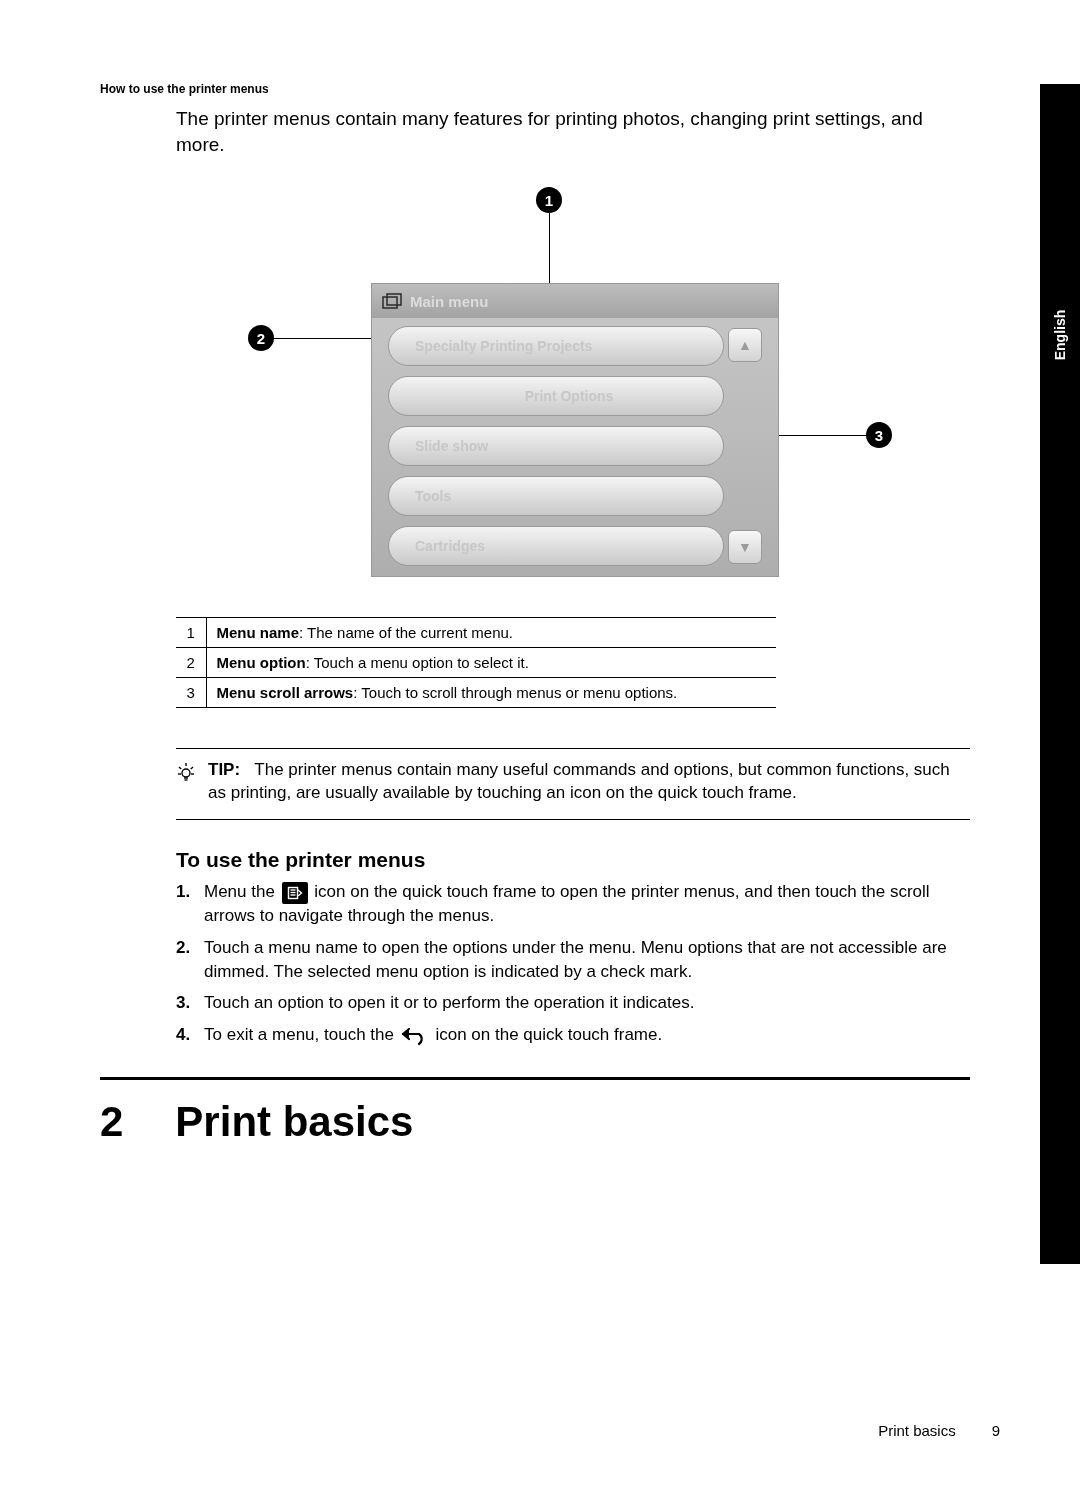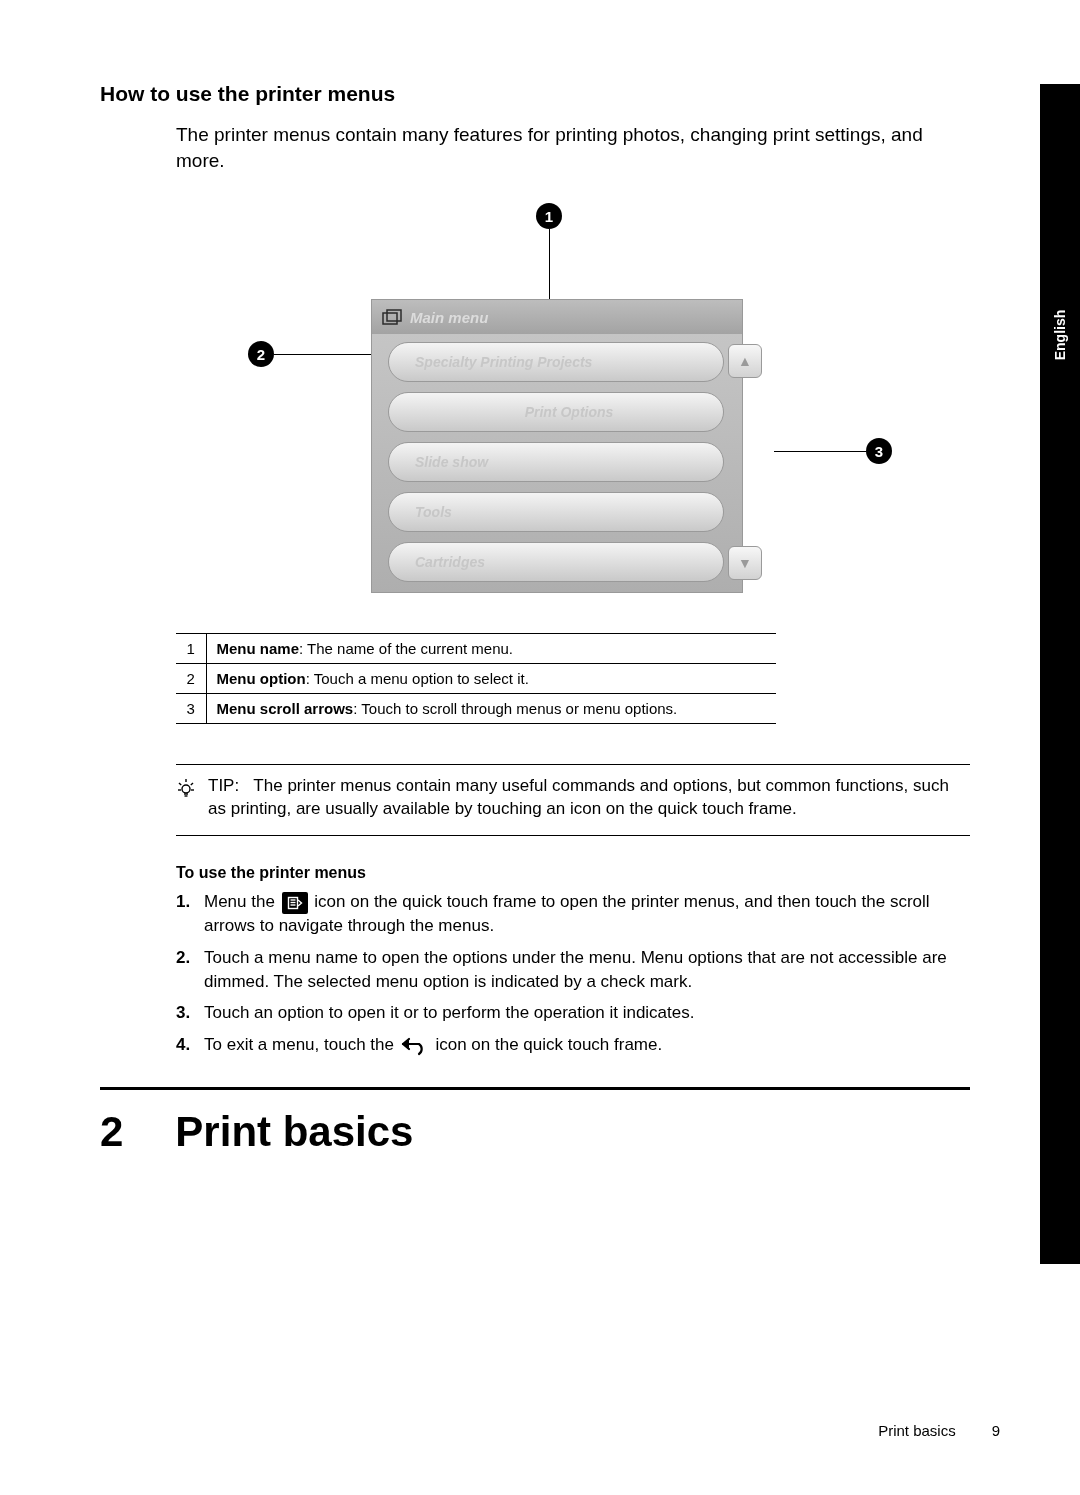--- a/index.html
+++ b/index.html
@@ -2,41 +2,41 @@
 <html><head>
 <meta charset="utf-8">
 <style>
   * { box-sizing: border-box; margin: 0; padding: 0; }
   html, body { width: 1080px; height: 1495px; background: #fff; font-family: Arial, Helvetica, sans-serif; color: #000; }
   .page { position: relative; width: 1080px; height: 1495px; }
   .black-bar { position: absolute; right: 0; top: 84px; width: 40px; height: 1180px; background: #000; }
   .language-tab { position: absolute; right: 0; top: 300px; width: 40px; height: 70px; background: #000; color: #fff; font-size: 14px; font-weight: bold; display: flex; align-items: center; justify-content: center; }
   .language-tab span { transform: rotate(-90deg); white-space: nowrap; }
   .content { position: absolute; left: 100px; top: 82px; width: 870px; }
-  .heading-1 { font-size: 21px; font-weight: bold; margin-bottom: 16px; }
+  .heading-1 { font-size: 12px; font-weight: bold; margin-bottom: 10px; }
   .intro-para { margin-left: 76px; font-size: 19px; line-height: 1.35; }
   .figure-wrap { margin-left: 76px; margin-top: 30px; position: relative; height: 420px; }
   .callout-circle { position: absolute; width: 26px; height: 26px; border-radius: 50%; background: #000; color: #fff; font-size: 15px; font-weight: bold; display: flex; align-items: center; justify-content: center; }
   .callout-line { position: absolute; background: #000; }
-  .screen { position: absolute; left: 195px; top: 96px; width: 372px; height: 294px; background: linear-gradient(#c8c8c8, #aeaeae); border: 1px solid #999; font-style: italic; }
+  .screen { position: absolute; left: 195px; top: 96px; width: 408px; height: 294px; background: linear-gradient(#c8c8c8, #aeaeae); border: 1px solid #999; }
   .screen-header { height: 34px; background: linear-gradient(#bdbdbd, #a3a3a3); display: flex; align-items: center; padding-left: 10px; gap: 8px; }
   .screen-header-icon svg { display: block; }
   .screen-title { color: #dcdcdc; font-size: 15px; font-weight: bold; }
   .screen-body { position: relative; }
   .menu-btn { position: absolute; left: 16px; width: 336px; height: 40px; border-radius: 20px; background: linear-gradient(#f4f4f4, #c9c9c9); border: 1px solid #9a9a9a; display: flex; align-items: center; padding-left: 26px; color: #c7c7c7; font-size: 14px; font-weight: bold; }
   .scroll-btn { position: absolute; left: 356px; width: 34px; height: 34px; border-radius: 6px; background: linear-gradient(#f7f7f7, #d2d2d2); border: 1px solid #9a9a9a; display:flex; align-items:center; justify-content:center; color:#9a9a9a; font-size:14px; }
   .figure-caption { margin-left: 76px; font-size: 16px; font-weight: bold; margin-top: 8px; }
   .legend-table { margin-left: 76px; margin-top: 10px; border-collapse: collapse; width: 600px; }
   .legend-table td { border-top: 1px solid #000; border-bottom: 1px solid #000; padding: 6px 10px; font-size: 15px; vertical-align: top; }
   .legend-table td:first-child { border-right: 1px solid #000; width: 30px; text-align: center; }
   .tip-block { margin-left: 76px; margin-top: 40px; border-top: 1px solid #000; border-bottom: 1px solid #000; padding: 10px 0 14px 0; display: flex; gap: 10px; }
   .tip-icon { flex: 0 0 22px; padding-top: 2px; }
   .tip-text { font-size: 17px; line-height: 1.35; }
-  .tip-label { font-weight: normal; margin-top: 48px; }
-  .subhead { margin-left: 76px; margin-top: 28px; font-size: 16px; font-weight: bold; }
+  .tip-label { font-weight: bold; margin-top: 48px; }
+  .subhead { margin-left: 76px; margin-top: 28px; font-size: 21px; font-weight: bold; }
   .steps { margin-left: 76px; margin-top: 8px; font-size: 17px; line-height: 1.4; }
   .step { display: flex; margin-bottom: 8px; }
   .step-num { flex: 0 0 28px; font-weight: bold; }
   .step-body { flex: 1; }
   .inline-icon { display: inline-flex; vertical-align: middle; width: 26px; height: 22px; background: #000; color: #fff; align-items: center; justify-content: center; border-radius: 2px; margin: 0 2px; }
   .inline-icon-back { display: inline-flex; vertical-align: middle; margin: 0 2px; }
   .chapter-rule { border: none; border-top: 3px solid #000; margin-top: 30px; }
   .chapter-row { display: flex; align-items: baseline; gap: 52px; margin-top: 18px; }
   .chapter-num { font-size: 42px; font-weight: bold; }
   .chapter-title { font-size: 42px; font-weight: bold; }

